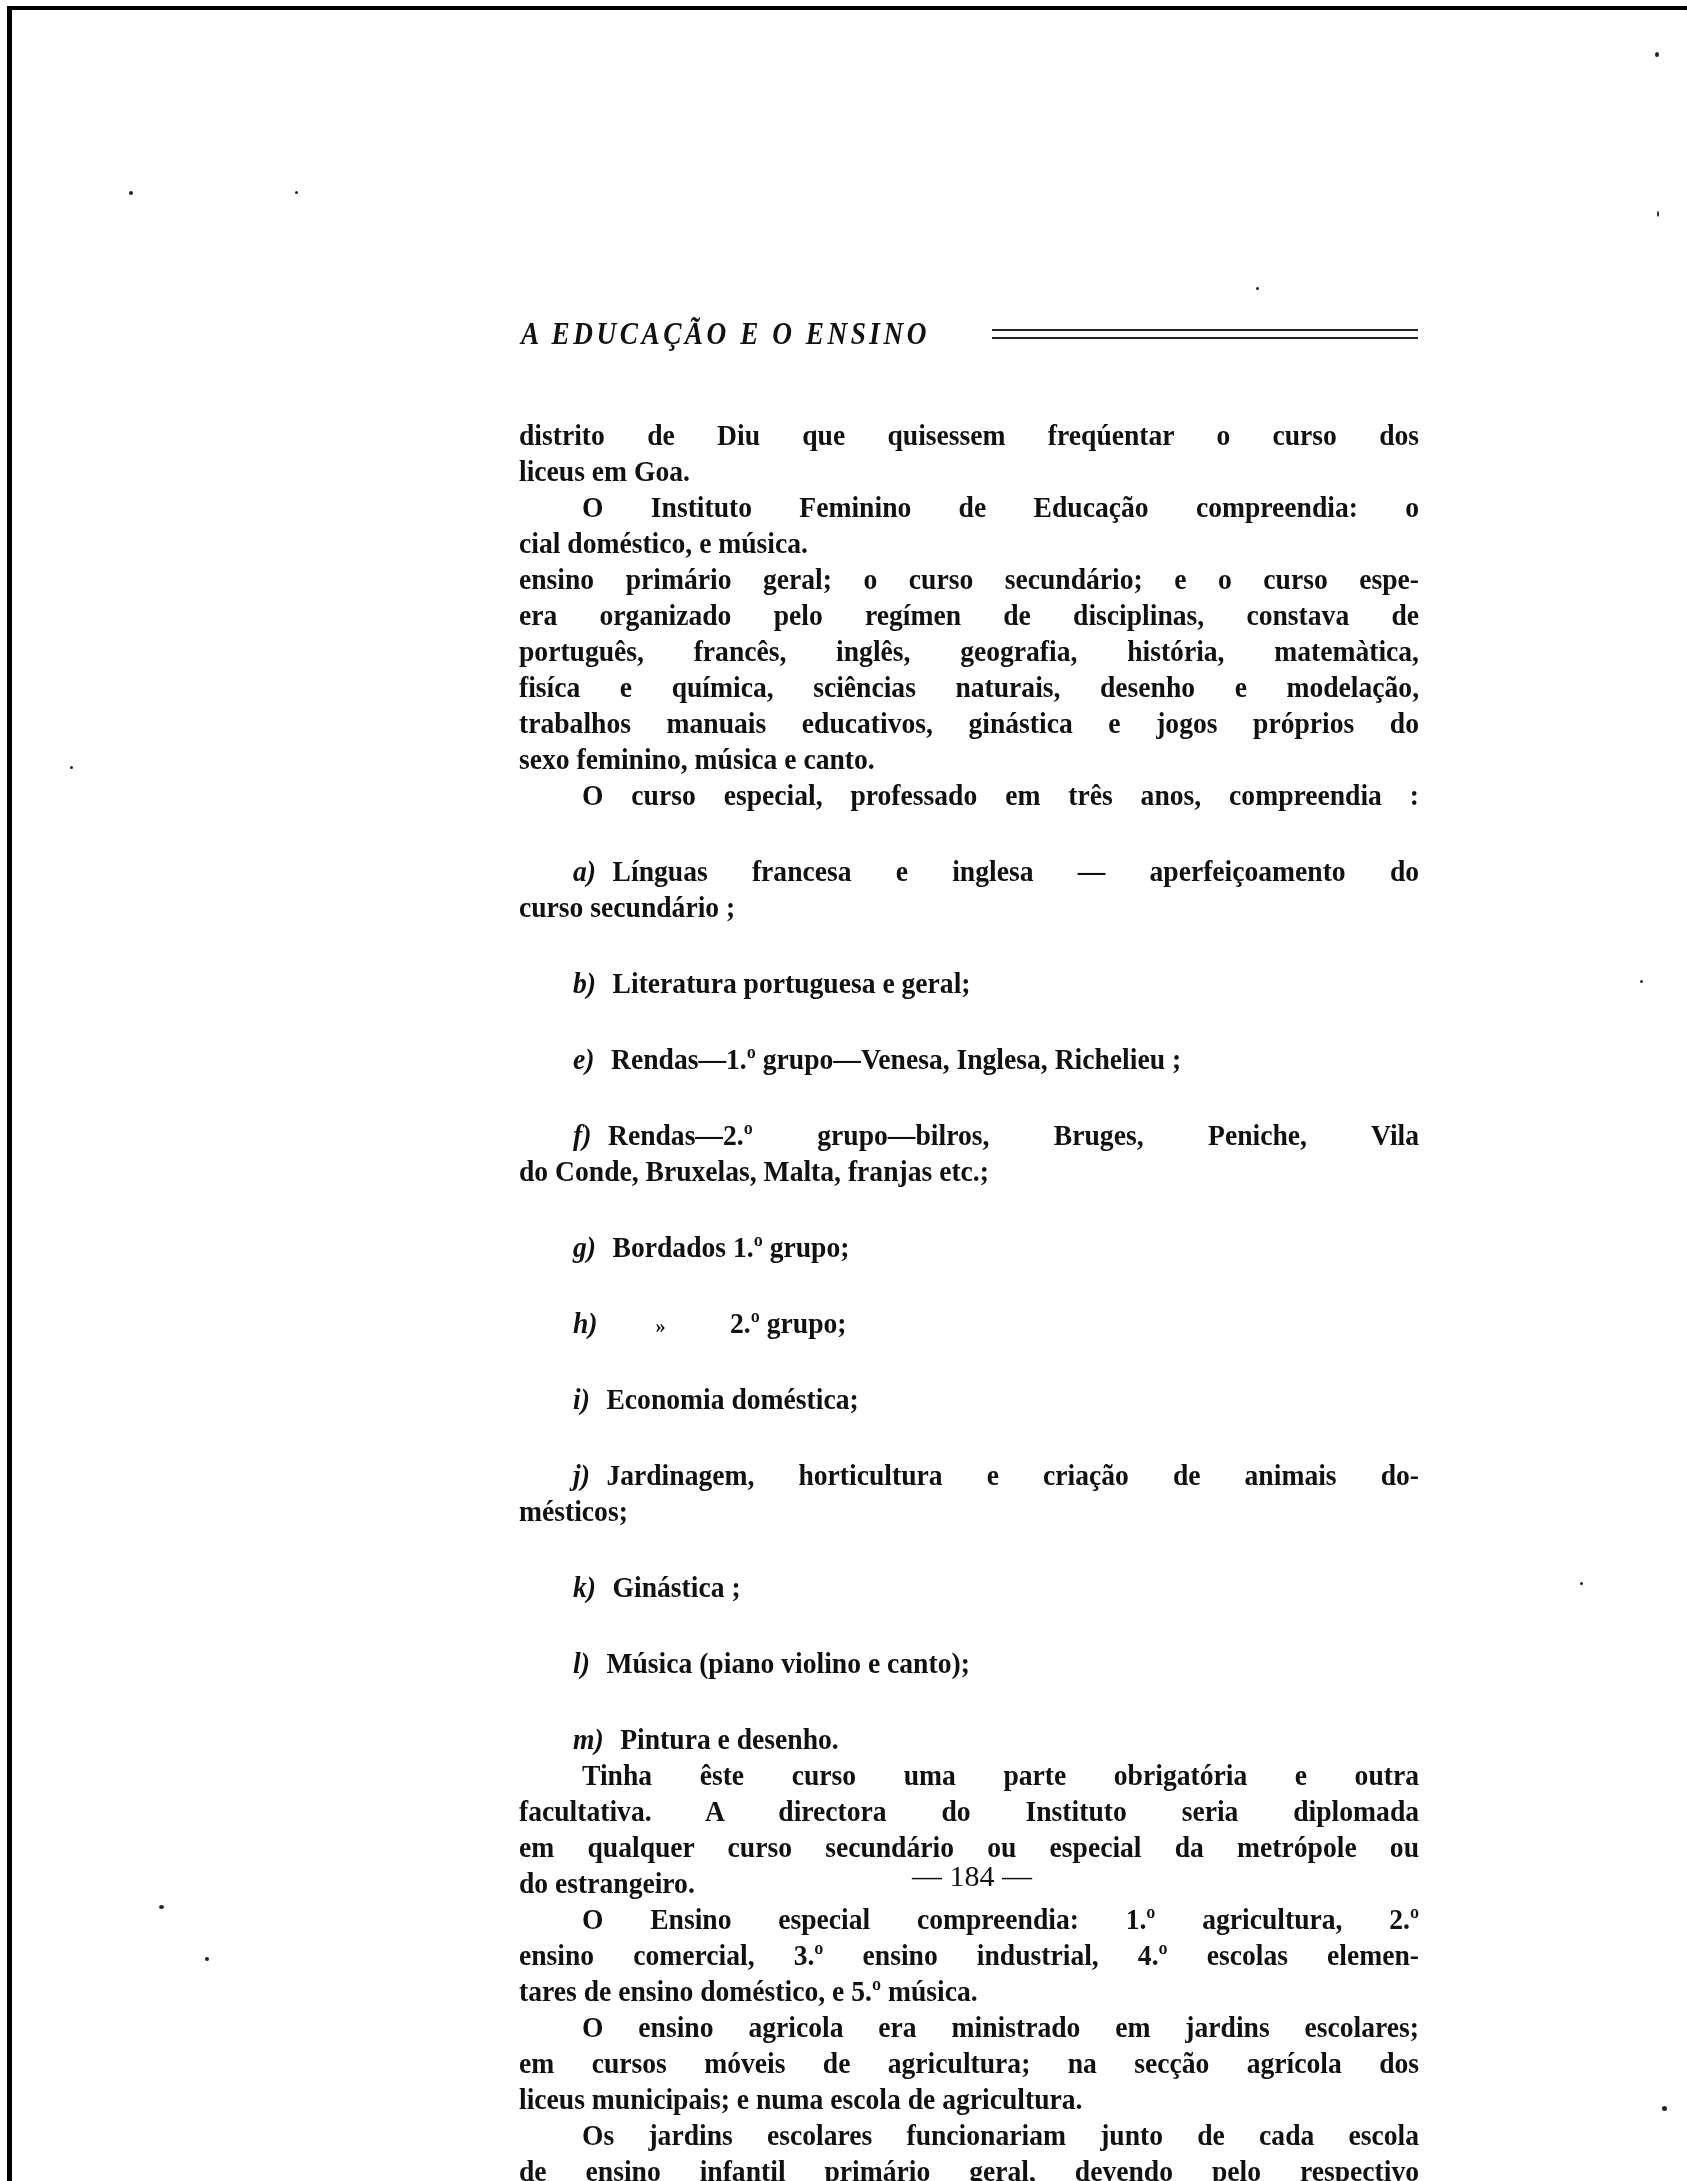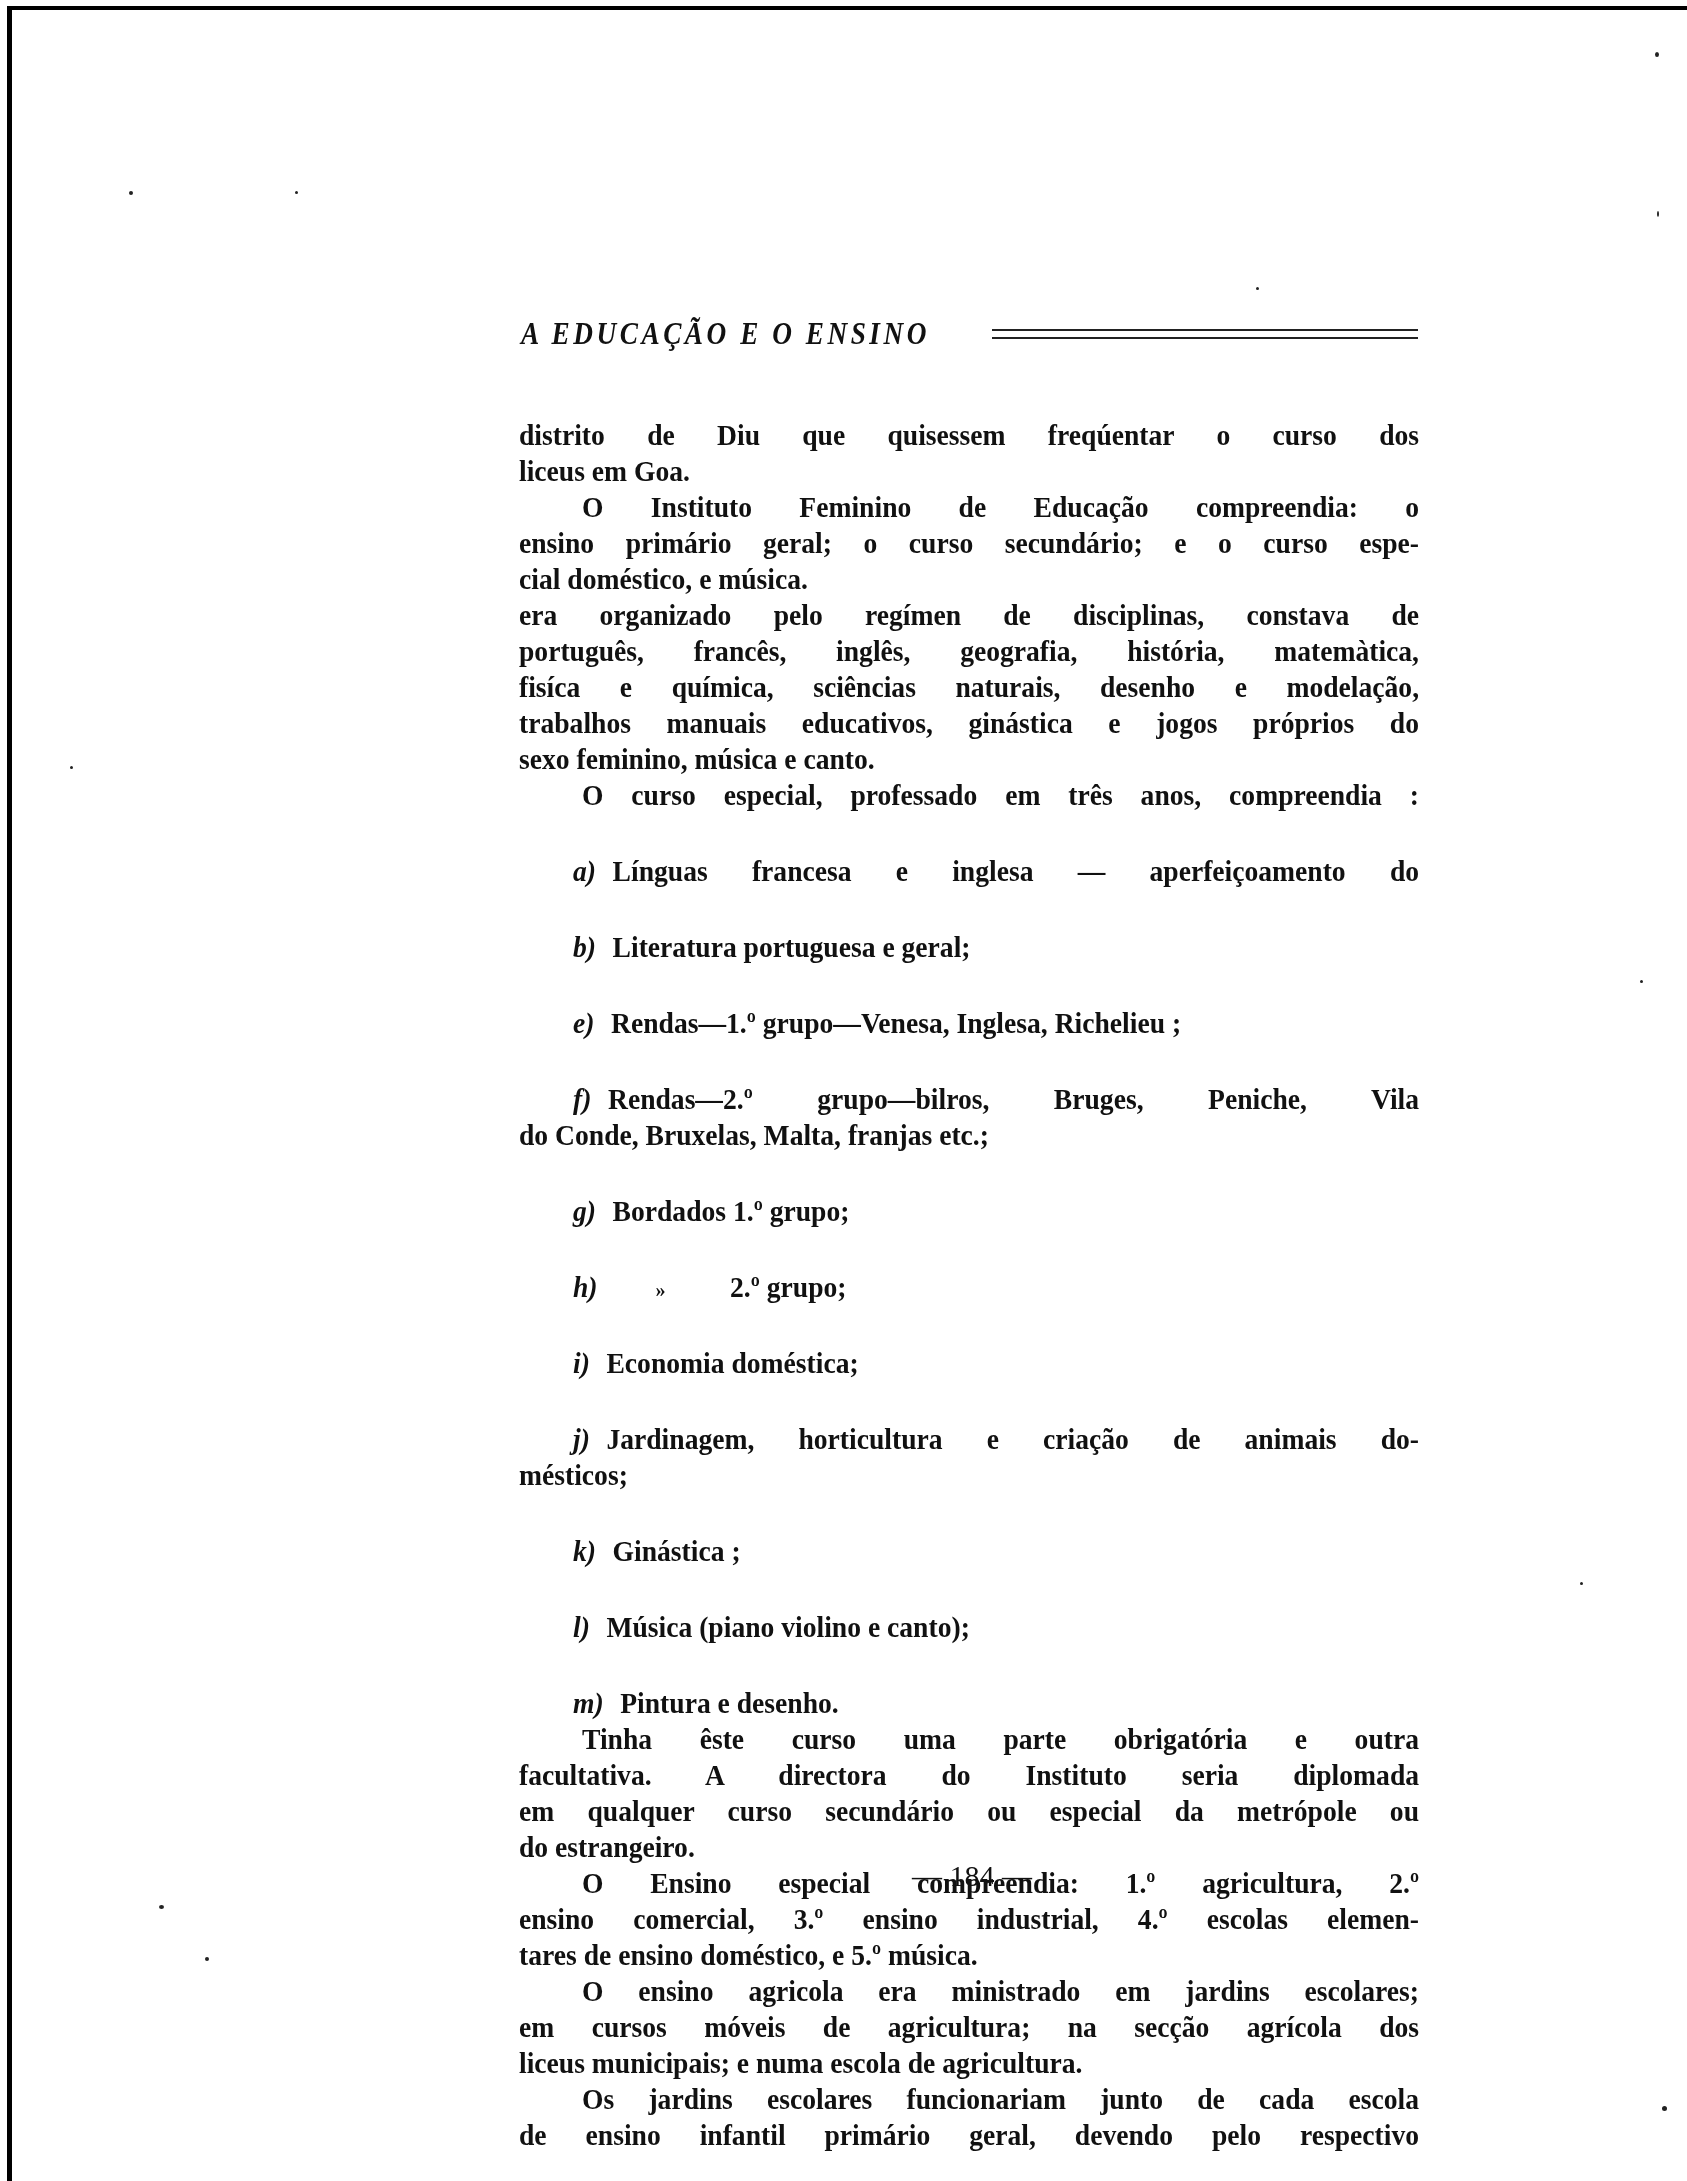--- a/index.html
+++ b/index.html
@@ -101,43 +101,44 @@
 <div class="head-rule"></div>
 
 <div class="body-text" id="body-text">
     <div class="line full">
       <span class="inner"><span>distrito de Diu que quisessem freqúentar o curso dos</span></span>
     </div>
     <div class="line plain"><span class="inner"><span>liceus em Goa.</span></span></div>
     <div class="line full indent">
       <span class="inner"><span>O Instituto Feminino de Educação compreendia: o</span></span>
     </div>
+    <div class="line plain"><span class="inner"><span>cial doméstico, e música.</span></span></div>
     <div class="line full">
       <span class="inner"><span>ensino primário geral; o curso secundário; e o curso espe-</span></span>
     </div>
-    <div class="line plain"><span class="inner"><span>cial doméstico, e música.</span></span></div>
     <div class="line full">
       <span class="inner"><span>era organizado pelo regímen de disciplinas, constava de</span></span>
     </div>
     <div class="line full">
       <span class="inner"><span>português, francês, inglês, geografia, história, matemàtica,</span></span>
     </div>
     <div class="line full">
       <span class="inner"><span>fisíca e química, sciências naturais, desenho e modelação,</span></span>
     </div>
     <div class="line full">
       <span class="inner"><span>trabalhos manuais educativos, ginástica e jogos próprios do</span></span>
     </div>
     <div class="line plain"><span class="inner"><span>sexo feminino, música e canto.</span></span></div>
     <div class="line full indent">
       <span class="inner"><span>O curso especial, professado em três anos, compreendia :</span></span>
     </div>
     <div class="line full list">
       <span class="inner"><span class="lbl">a)</span><span class="gap"></span><span>Línguas francesa e inglesa — aperfeiçoamento do</span></span>
     </div>
+    <div class="line plain"><span class="inner"><span>curso secundário ;</span></span></div>
     <div class="line list"><span class="inner"><span class="lbl">b)</span><span class="gap"></span><span>Literatura portuguesa e geral;</span></span></div>
     <div class="line list"><span class="inner"><span class="lbl">e)</span><span class="gap"></span><span>Rendas—1.º grupo—Venesa, Inglesa, Richelieu ;</span></span></div>
     <div class="line full list">
       <span class="inner"><span class="lbl">f)</span><span class="gap"></span><span>Rendas—2.º grupo—bilros, Bruges, Peniche, Vila</span></span>
     </div>
     <div class="line plain"><span class="inner"><span>do Conde, Bruxelas, Malta, franjas etc.;</span></span></div>
     <div class="line list"><span class="inner"><span class="lbl">g)</span><span class="gap"></span><span>Bordados 1.º grupo;</span></span></div>
     <div class="line list"><span class="inner"><span class="lbl">h)</span><span class="gap"></span><span class="gap-wide" style="width: 45px;"></span><span style="font-size: 22px;">»</span><span class="gap-wide"></span><span>2.º grupo;</span></span></div>
     <div class="line list"><span class="inner"><span class="lbl">i)</span><span class="gap"></span><span>Economia doméstica;</span></span></div>
     <div class="line full list">

